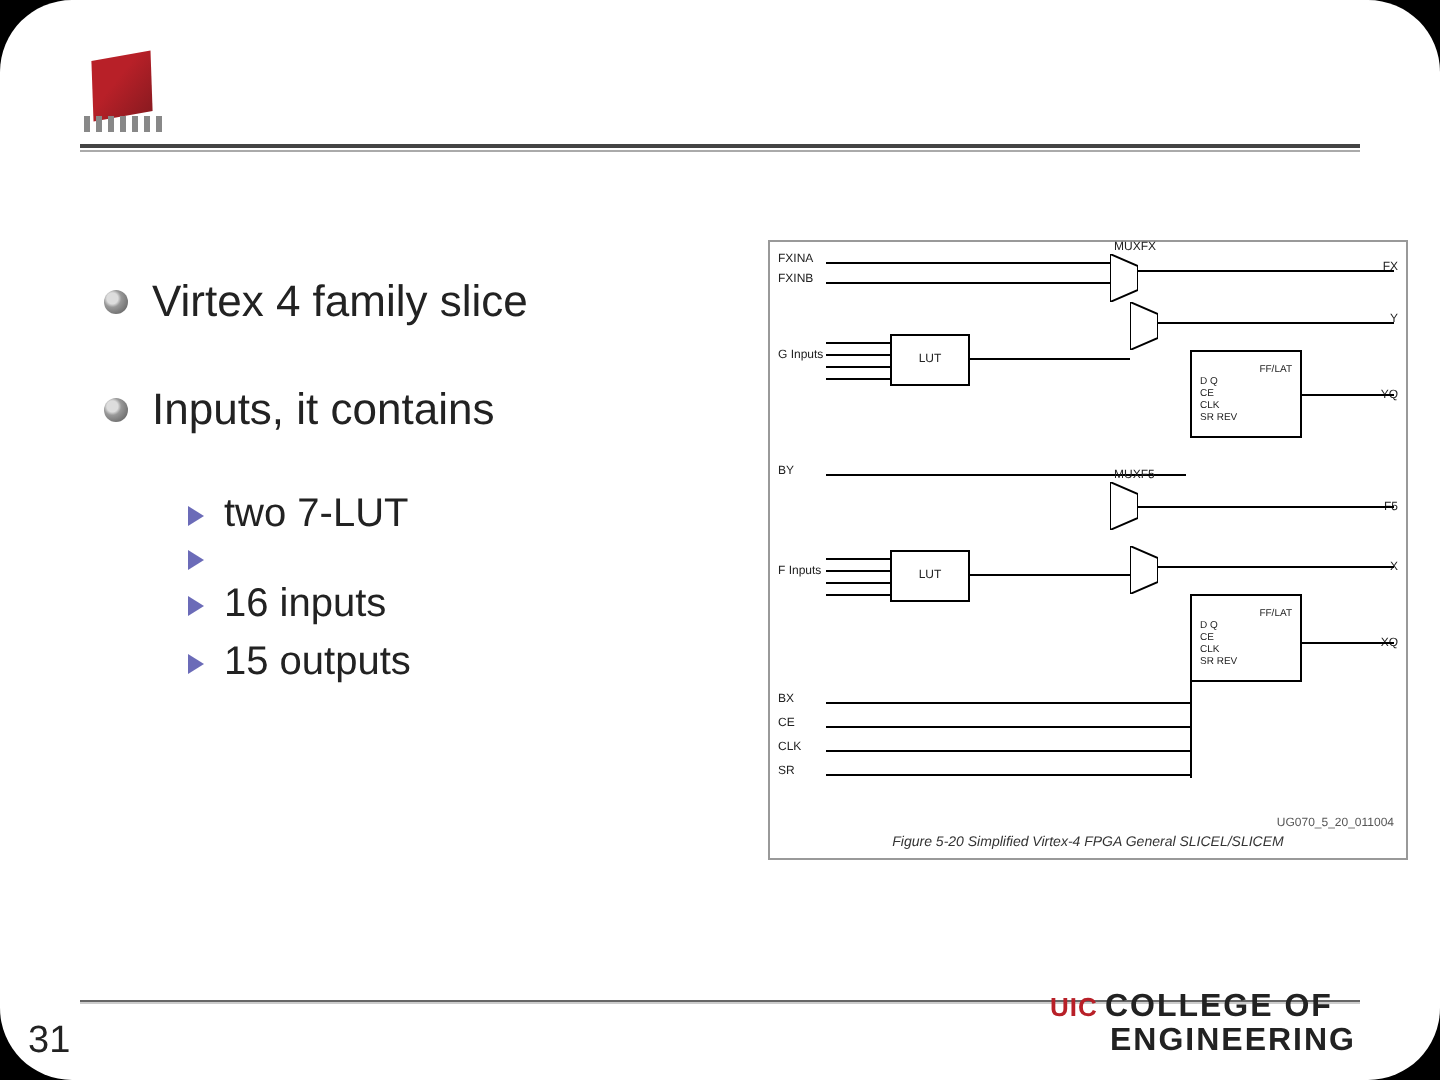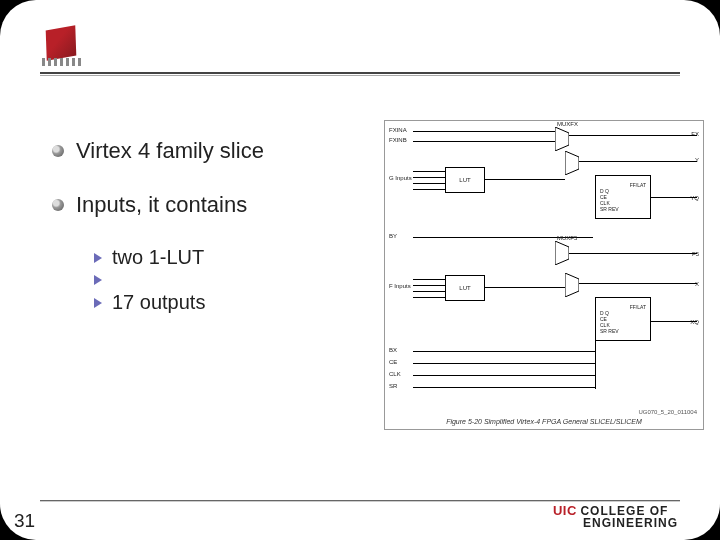--- a/index.html
+++ b/index.html
@@ -110,21 +110,21 @@
     height: 2px;
     border-top: 1px solid #666;
     border-bottom: 1px solid #ccc;
   }
   .footer-logo {
     position: absolute; right: 42px; bottom: 10px;
     font-size: 11px; font-weight: 700; letter-spacing: 0.5px;
     color: #222; text-align: left; line-height: 1.05;
   }
   .footer-logo .uic { color: #b82028; font-size: 13px; vertical-align: baseline; }
-  .footer-logo .coe { font-size: 12px; letter-spacing: 1px; }
+  .footer-logo .coe { font-size: 16px; letter-spacing: 1px; }
 </style>
 </head>
 <body>
 
 <div class="slide">
 
   <div class="header">
     <div class="logo">
       <div class="chip"></div>
       <div class="pins"></div>
@@ -138,28 +138,32 @@
         <span class="dot"></span>
         <span>Virtex 4 family slice</span>
       </div>
       <div class="bullet1">
         <span class="dot"></span>
         <span>Inputs, it contains</span>
       </div>
       <div class="sublist">
         <div class="sub">
           <span class="tri"></span>
-          <span>two 1-LUT</span>
-        </div>
-        <div class="sub">
-          <span class="tri"></span>
-        </div>
-        <div class="sub">
-          <span class="tri"></span>
-          <span>17 outputs</span>
+          <span>two 7-LUT</span>
+        </div>
+        <div class="sub">
+          <span class="tri"></span>
+        </div>
+        <div class="sub">
+          <span class="tri"></span>
+          <span>16 inputs</span>
+        </div>
+        <div class="sub">
+          <span class="tri"></span>
+          <span>15 outputs</span>
         </div>
       </div>
     </div>
 
     <div class="diagcol">
       <div class="diagram">
 
         <span class="lbl" style="left:4px; top:6px;">FXINA</span>
         <span class="lbl" style="left:4px; top:16px;">FXINB</span>
         <span class="lbl" style="left:4px; top:54px;">G Inputs</span>

